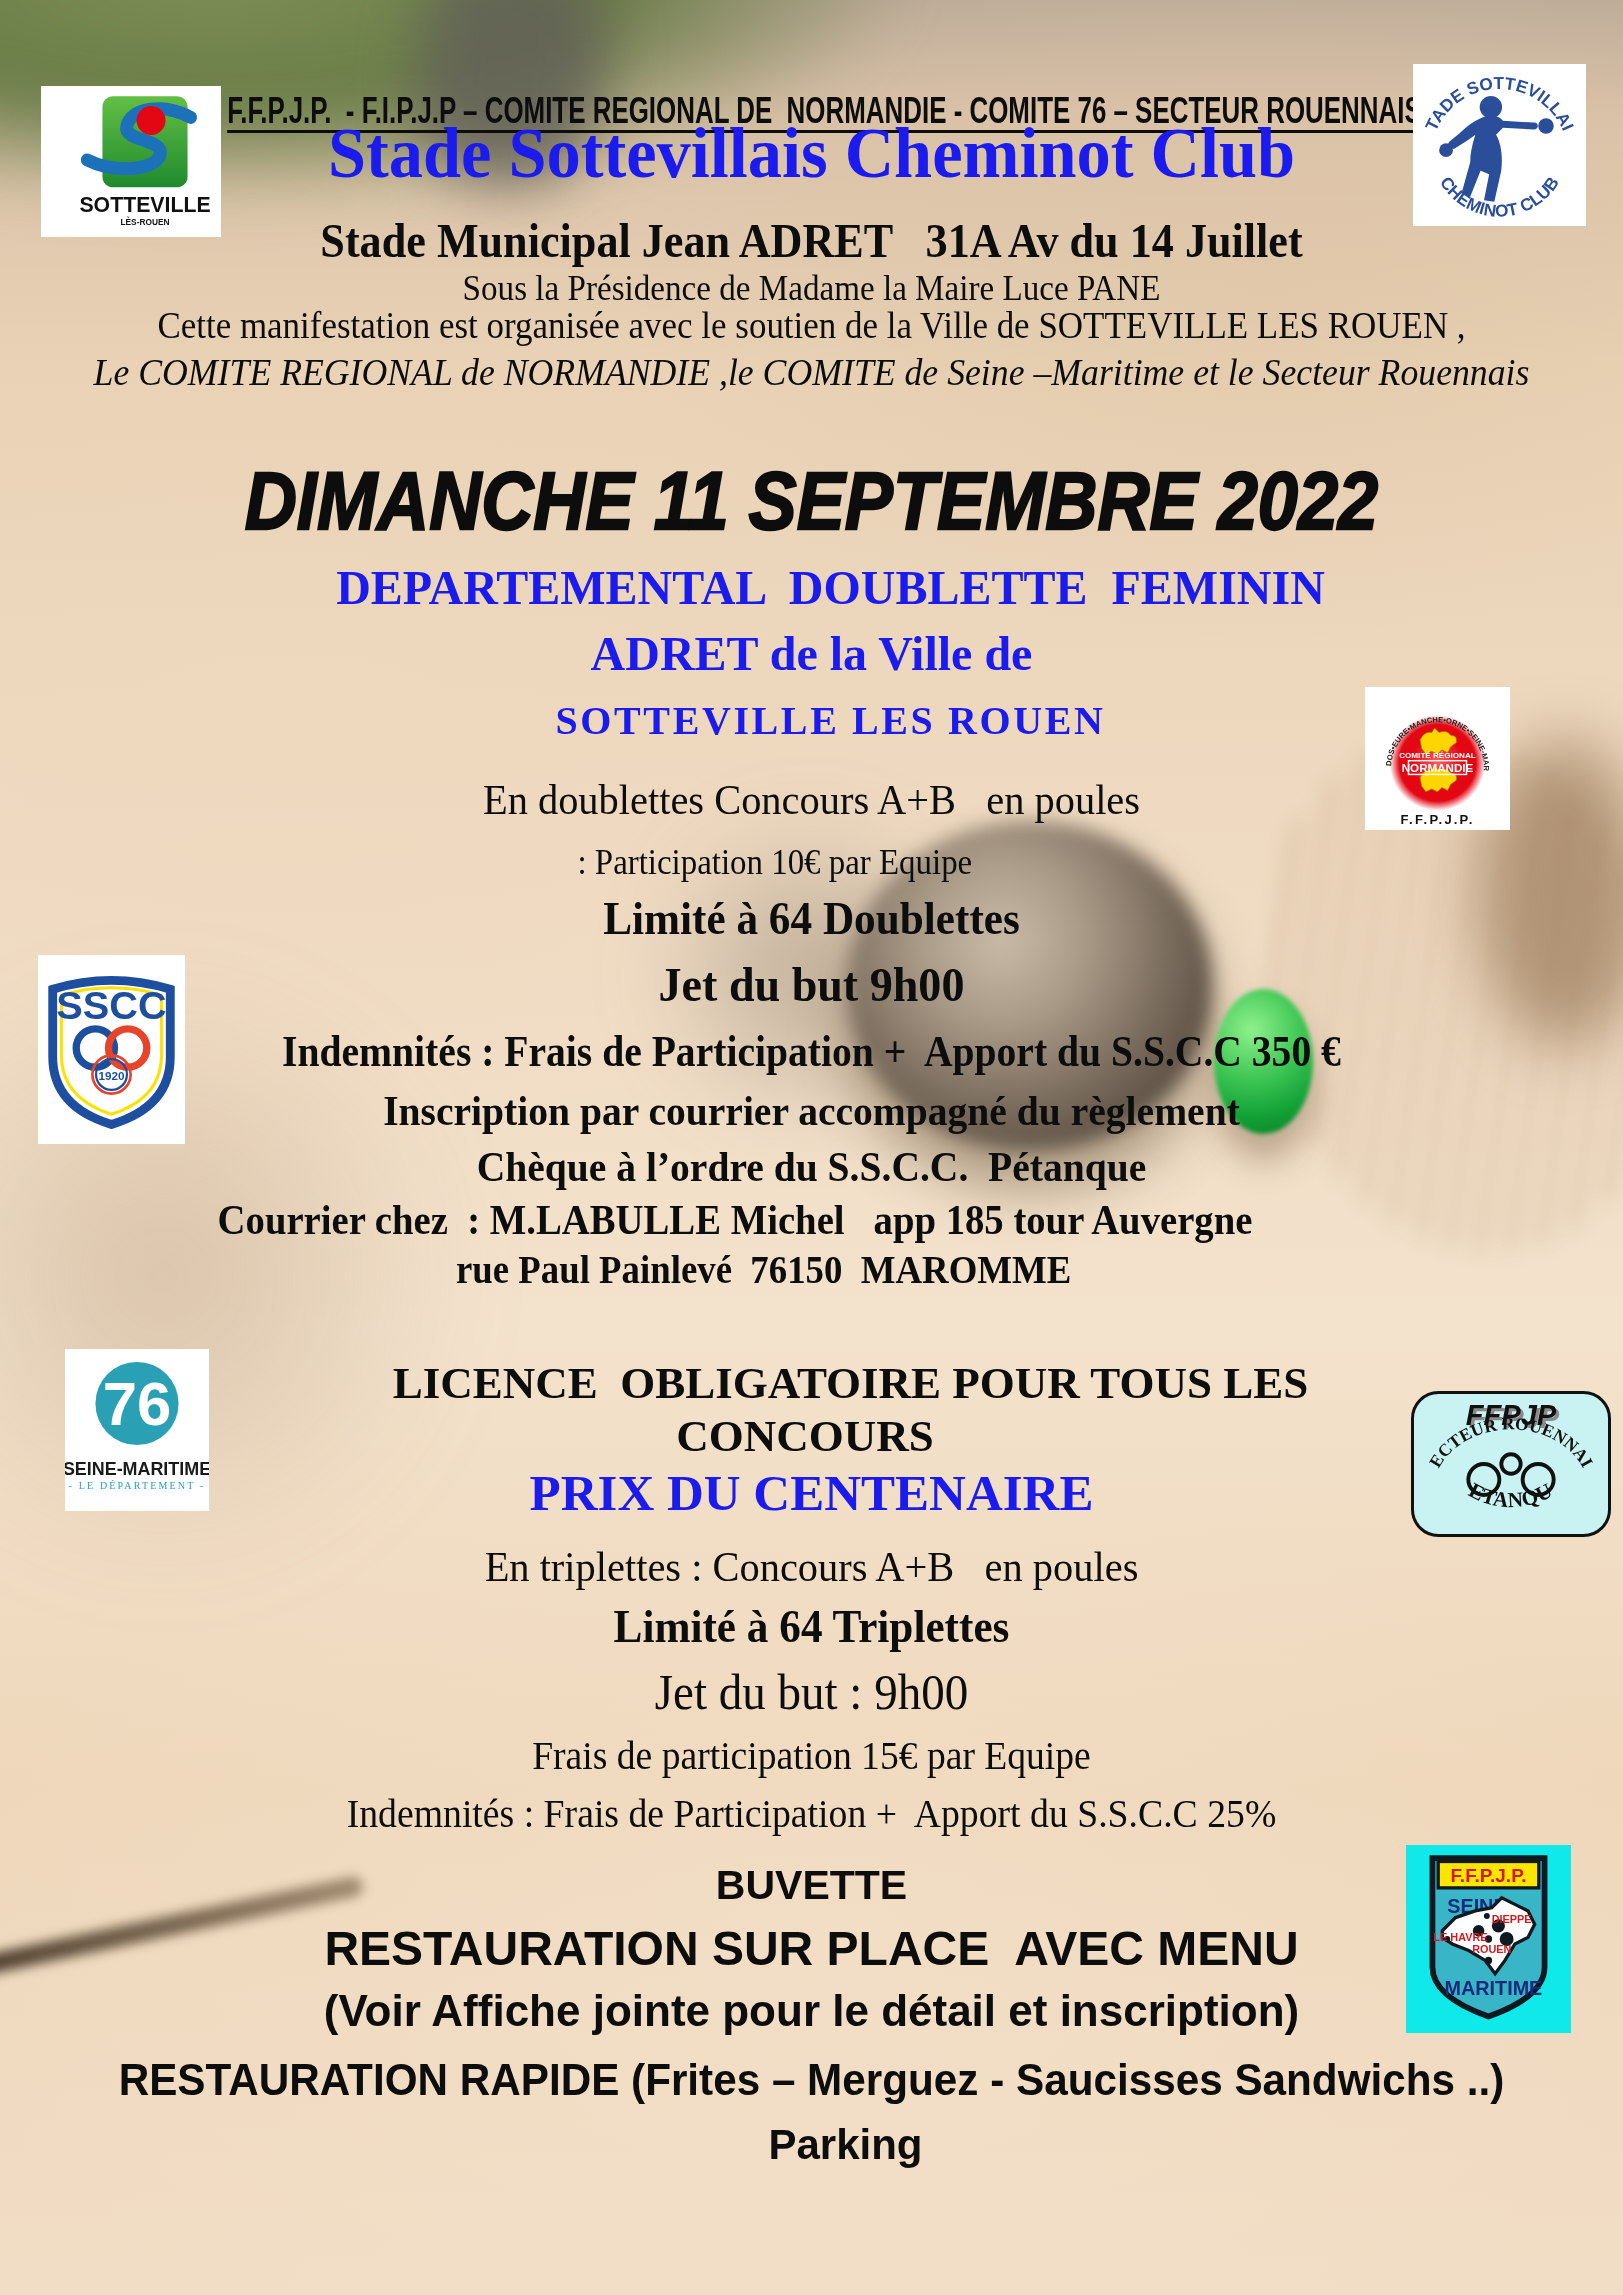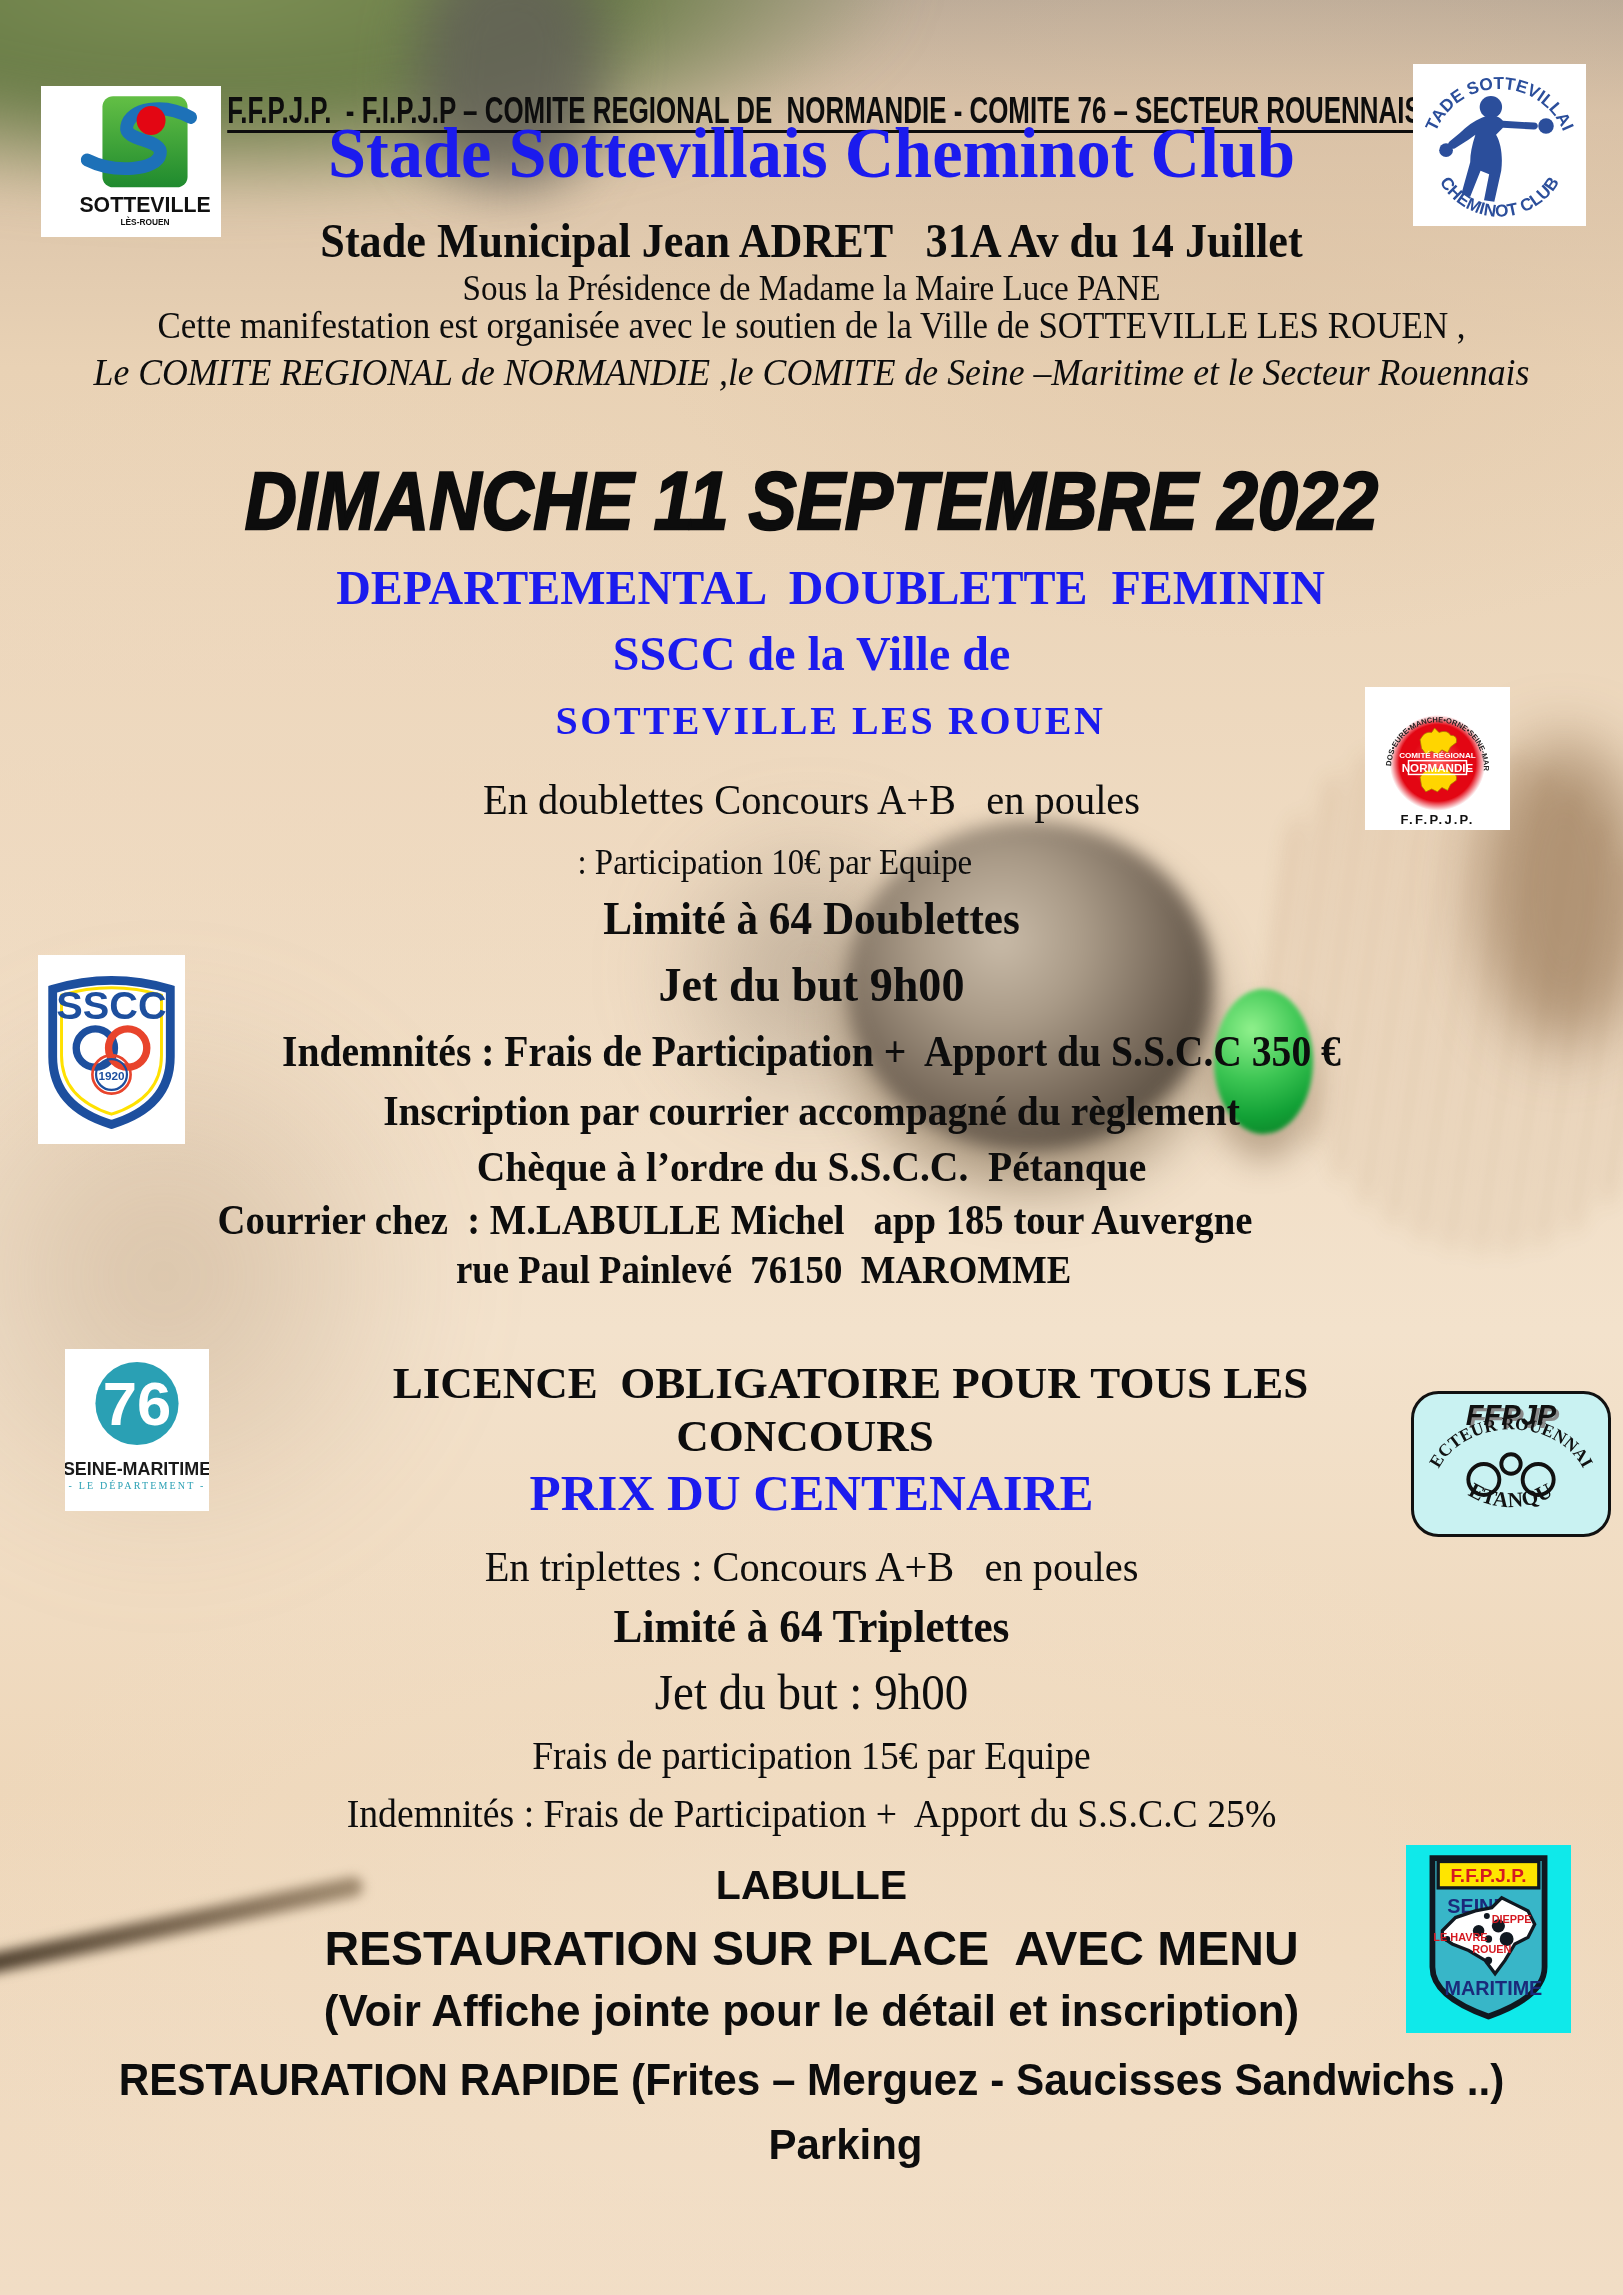--- a/index.html
+++ b/index.html
@@ -100,40 +100,40 @@
   <div class="bg bg-stick"></div>
 
   <div class="ln sans b u p01">F.F.P.J.P.  - F.I.P.J.P – COMITE REGIONAL DE  NORMANDIE - COMITE 76 – SECTEUR ROUENNAIS</div>
   <div class="ln blue p02">Stade Sottevillais Cheminot Club</div>
   <div class="ln b p03">Stade Municipal Jean ADRET   31A Av du 14 Juillet</div>
   <div class="ln p04">Sous la Présidence de Madame la Maire Luce PANE</div>
   <div class="ln p05">Cette manifestation est organisée avec le soutien de la Ville de SOTTEVILLE LES ROUEN ,</div>
   <div class="ln it p06">Le COMITE REGIONAL de NORMANDIE ,le COMITE de Seine –Maritime et le Secteur Rouennais</div>
   <div class="ln sans b it p07">DIMANCHE 11 SEPTEMBRE 2022</div>
   <div class="ln b blue p08">DEPARTEMENTAL  DOUBLETTE  FEMININ</div>
-  <div class="ln b blue p09">SSCC de la Ville de</div>
+  <div class="ln b blue p09">ADRET de la Ville de</div>
   <div class="ln b blue p10">SOTTEVILLE LES ROUEN</div>
   <div class="ln p11">En doublettes Concours A+B   en poules</div>
   <div class="ln p12">: Participation 10€ par Equipe</div>
   <div class="ln b p13">Limité à 64 Doublettes</div>
   <div class="ln b p14">Jet du but 9h00</div>
   <div class="ln b p15">Indemnités : Frais de Participation +  Apport du S.S.C.C 350 €</div>
   <div class="ln b p16">Inscription par courrier accompagné du règlement</div>
   <div class="ln b p17">Chèque à l’ordre du S.S.C.C.  Pétanque</div>
   <div class="ln b p18">Courrier chez  : M.LABULLE Michel   app 185 tour Auvergne</div>
   <div class="ln b p19">rue Paul Painlevé  76150  MAROMME</div>
   <div class="ln b p20">LICENCE  OBLIGATOIRE POUR TOUS LES</div>
   <div class="ln b p21">CONCOURS</div>
   <div class="ln b blue p22">PRIX DU CENTENAIRE</div>
   <div class="ln p23">En triplettes : Concours A+B   en poules</div>
   <div class="ln b p24">Limité à 64 Triplettes</div>
   <div class="ln p25">Jet du but : 9h00</div>
   <div class="ln p26">Frais de participation 15€ par Equipe</div>
   <div class="ln p27">Indemnités : Frais de Participation +  Apport du S.S.C.C 25%</div>
-  <div class="ln sans b p28">LABULLE</div>
+  <div class="ln sans b p28">BUVETTE</div>
   <div class="ln sans b p29">RESTAURATION SUR PLACE  AVEC MENU</div>
   <div class="ln sans b p30">(Voir Affiche jointe pour le détail et inscription)</div>
   <div class="ln sans b p31">RESTAURATION RAPIDE (Frites – Merguez - Saucisses Sandwichs ..)</div>
   <div class="ln sans b p32">Parking</div>
 
   <div class="card lg-sotteville">
     <svg viewBox="0 0 100 98">
       <defs>
         <linearGradient id="gGreen" x1="0" y1="0" x2="0" y2="1">
           <stop offset="0" stop-color="#63bf45"></stop>

